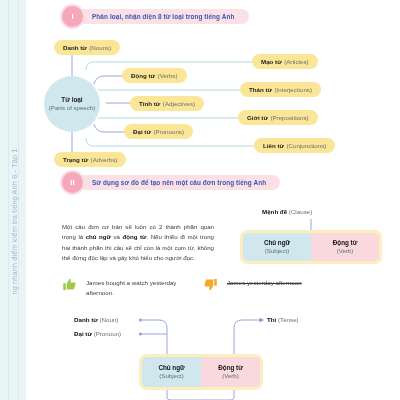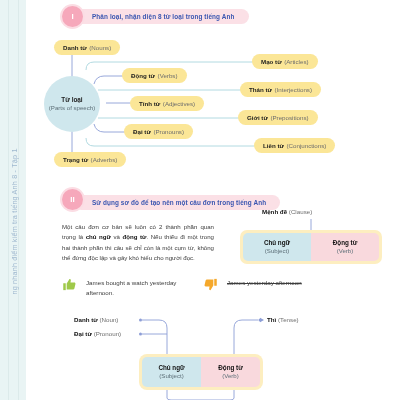--- a/index.html
+++ b/index.html
@@ -210,21 +210,21 @@
     <div class="node" style="left:212px; top:80px;">
       <b>Giới từ</b>
       <span class="sub">(Prepositions)</span>
     </div>
     <div class="node" style="left:228px; top:108px;">
       <b>Liên từ</b>
       <span class="sub">(Conjunctions)</span>
     </div>
   </div>
 
-  <div class="sec-head" style="left:62px; top:189px;align-items:flex-end;">
+  <div class="sec-head" style="left:62px; top:172px;">
     <div class="sec-badge">II</div>
     <div class="sec-pill">Sử dụng sơ đồ để tạo nên một câu đơn trong tiếng Anh</div>
   </div>
 
   <div class="para"><span>Một câu đơn cơ bản sẽ luôn có 2 thành phần quan trọng là </span><b>chủ ngữ</b><span> và </span><b>động từ</b><span>. Nếu thiếu đi một trong hai thành phần thì câu sẽ chỉ còn là một cụm từ, không thể đứng độc lập và gây khó hiểu cho người đọc.</span></div>
 
   <div class="clause-wrap">
     <div class="clause-label">
       <b>Mệnh đề</b>
       <span class="sub">(Clause)</span>

